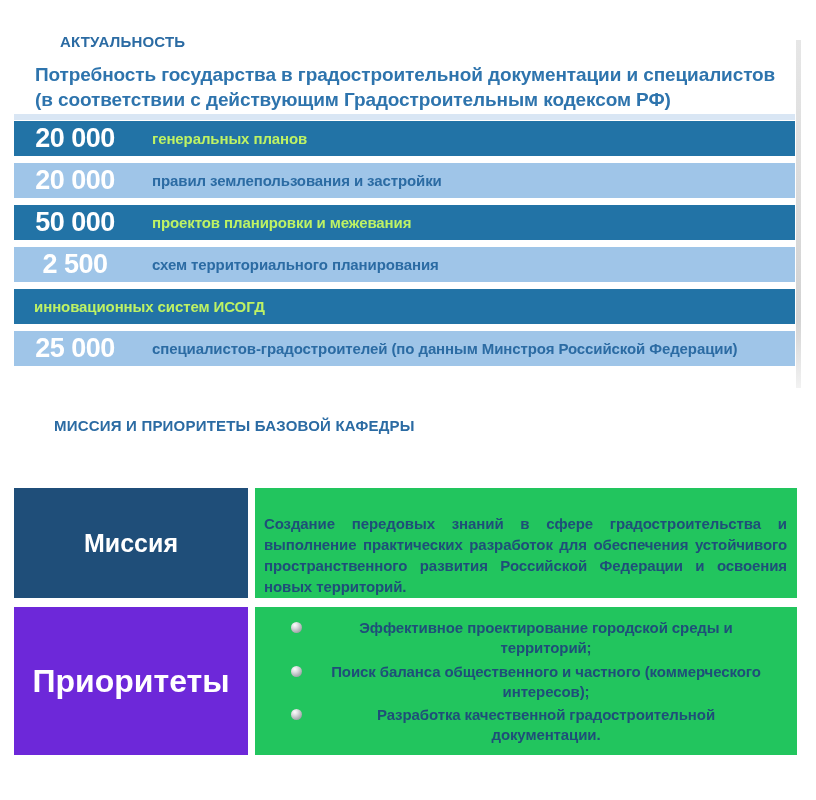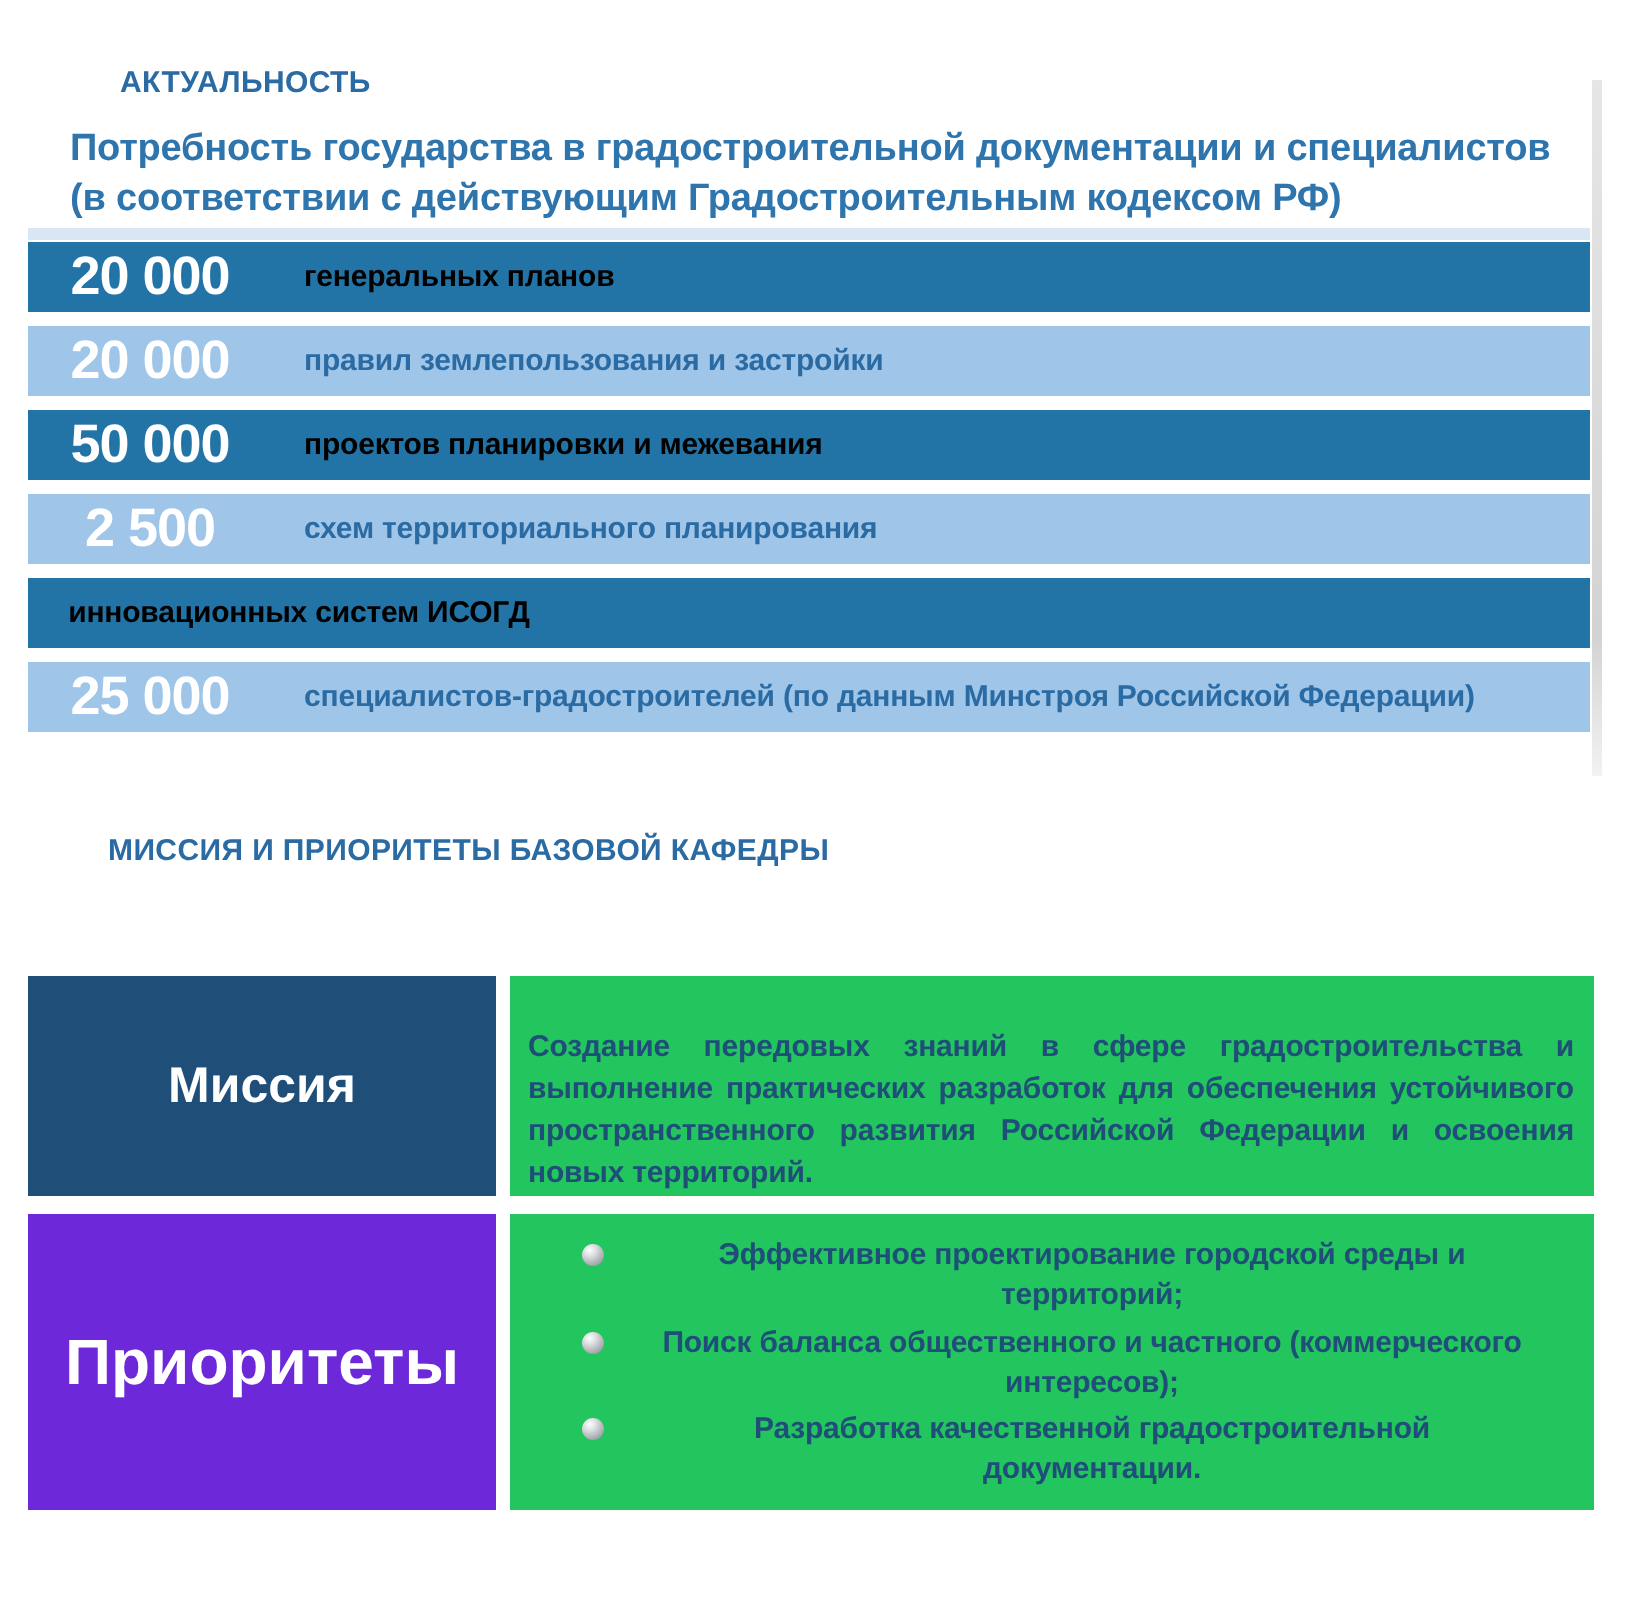--- a/index.html
+++ b/index.html
@@ -34,21 +34,21 @@
   
   .bars{position:absolute;left:14px;top:121px;width:781px;}
   .bar{height:35px;margin-bottom:7px;display:flex;align-items:center;}
   .bar--dark{background:#2273a6;}
   .bar--light{background:#9fc5e8;}
   .bar-value{
     flex:0 0 122px;text-align:center;
     font-size:27px;font-weight:bold;color:#ffffff;letter-spacing:-.5px;
   }
   .bar-label{font-size:15px;font-weight:bold;padding-left:16px;white-space:pre-wrap;letter-spacing:-.1px;}
-  .bar--dark .bar-label{color:#000000;}
+  .bar--dark .bar-label{color:#bef264;}
   .bar--light .bar-label{color:#2b6ba3;}
 
   
   .row{position:absolute;left:14px;width:783px;display:flex;gap:7px;}
   .row-mission{top:488px;height:110px;}
   .row-priorities{top:607px;height:148px;}
   .side-box{
     flex:0 0 234px;display:flex;align-items:center;justify-content:center;
     color:#ffffff;font-weight:bold;
   }

